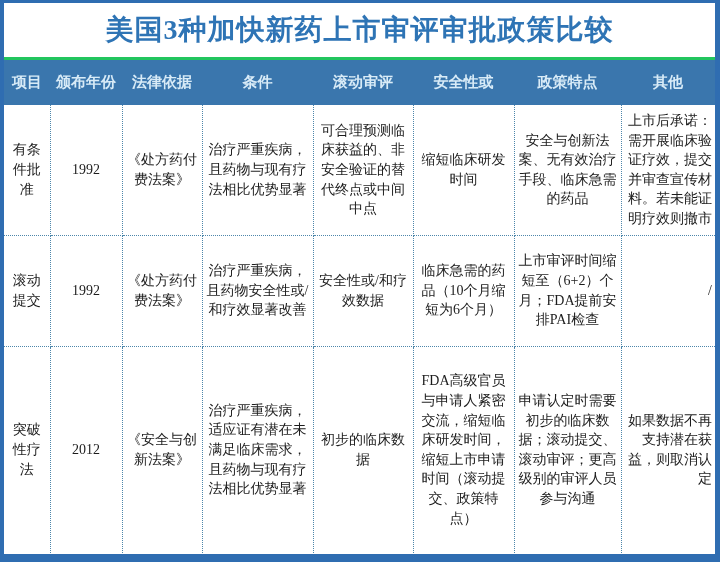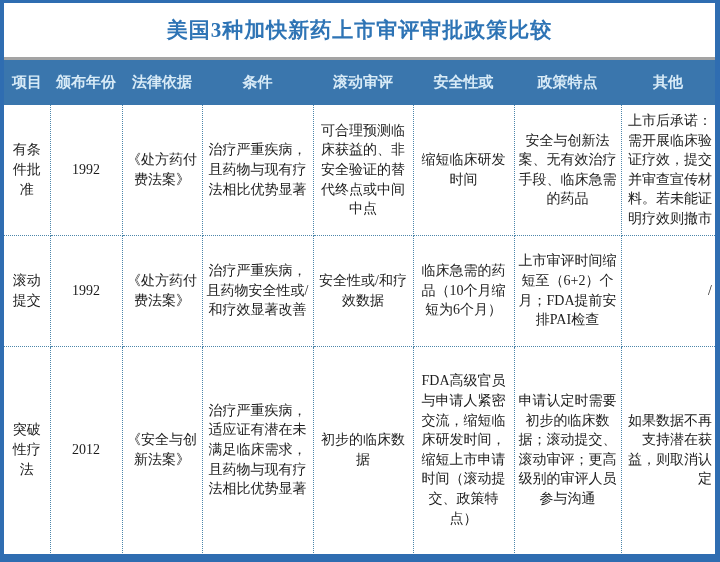--- a/index.html
+++ b/index.html
@@ -15,32 +15,32 @@
     overflow: hidden;
   }
   .title-bar {
     height: 54px;
     display: flex;
     align-items: center;
     justify-content: center;
   }
   .title-bar .title-text {
     color: #2e74b5;
-    font-size: 21px;
+    font-size: 28px;
     font-weight: bold;
     letter-spacing: 1px;
   }
   table.policy {
     width: 711px;
     border-collapse: collapse;
     table-layout: fixed;
   }
   table.policy thead th {
     background: #3a76ad;
-    border-top: 3px solid #a3a3a3;
+    border-top: 3px solid #22c55e;
     color: #d8ebf7;
     font-size: 15px;
     font-weight: bold;
     height: 45px;
     text-align: center;
     vertical-align: middle;
     padding: 0 1px;
   }
   table.policy tbody td {
     border-right: 1px dotted #4d86aa;

